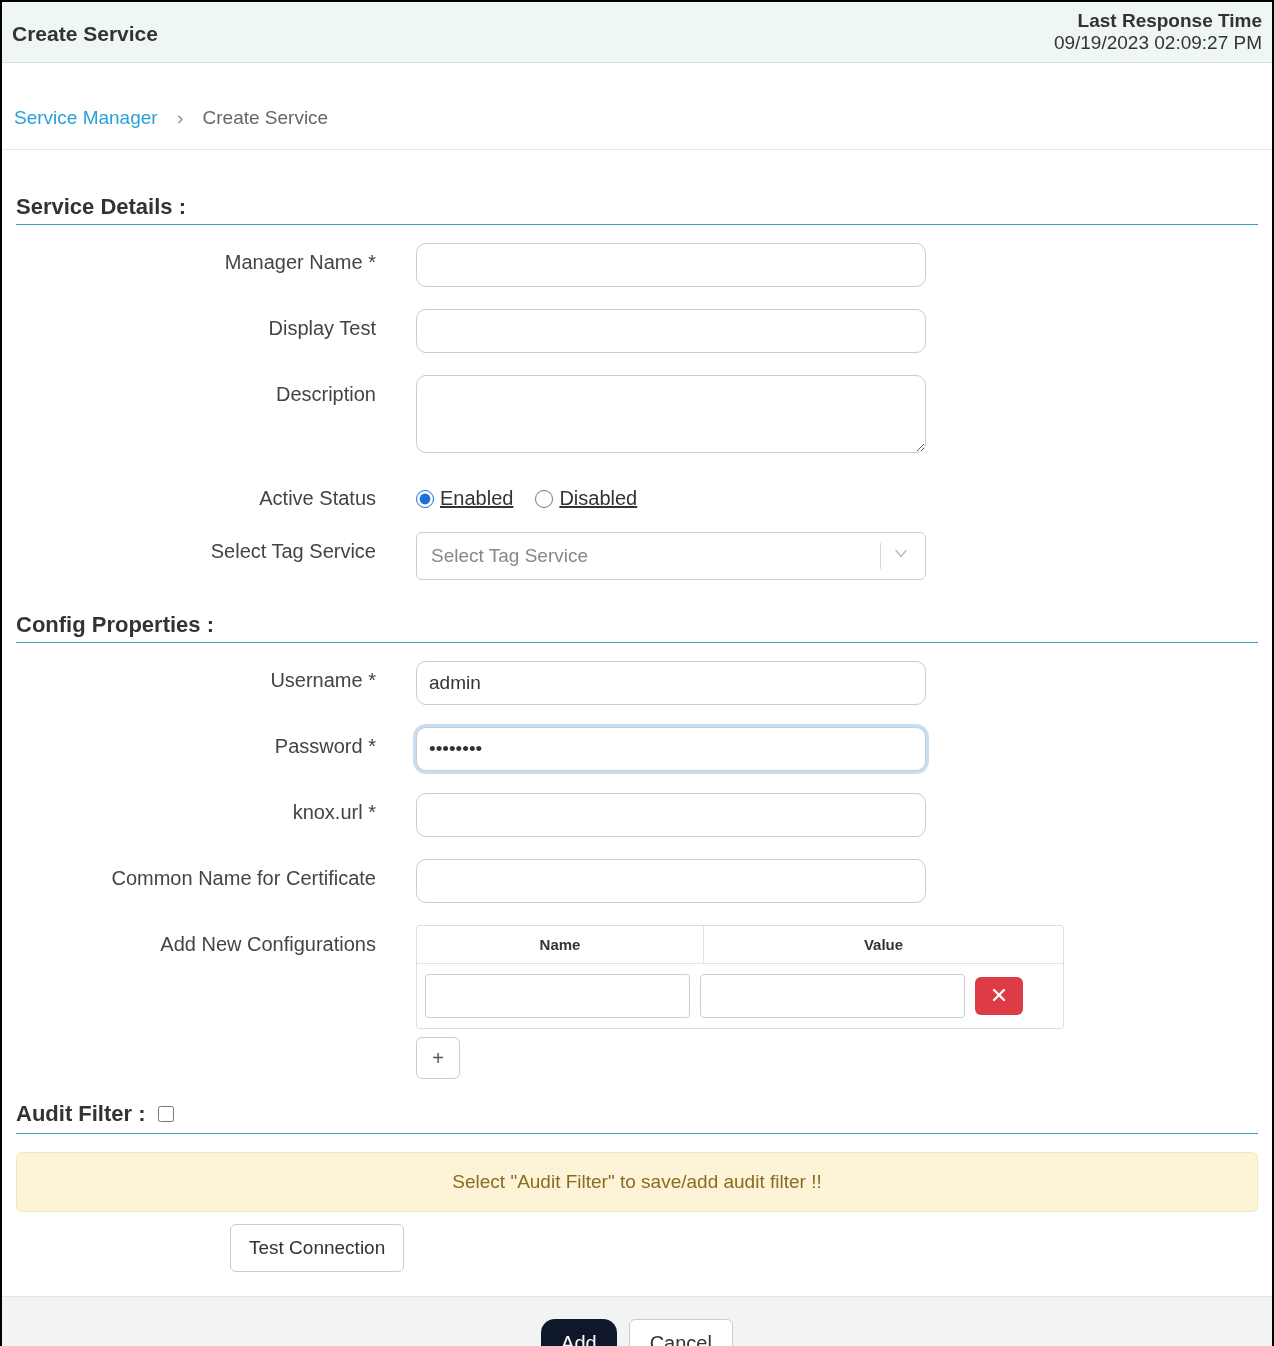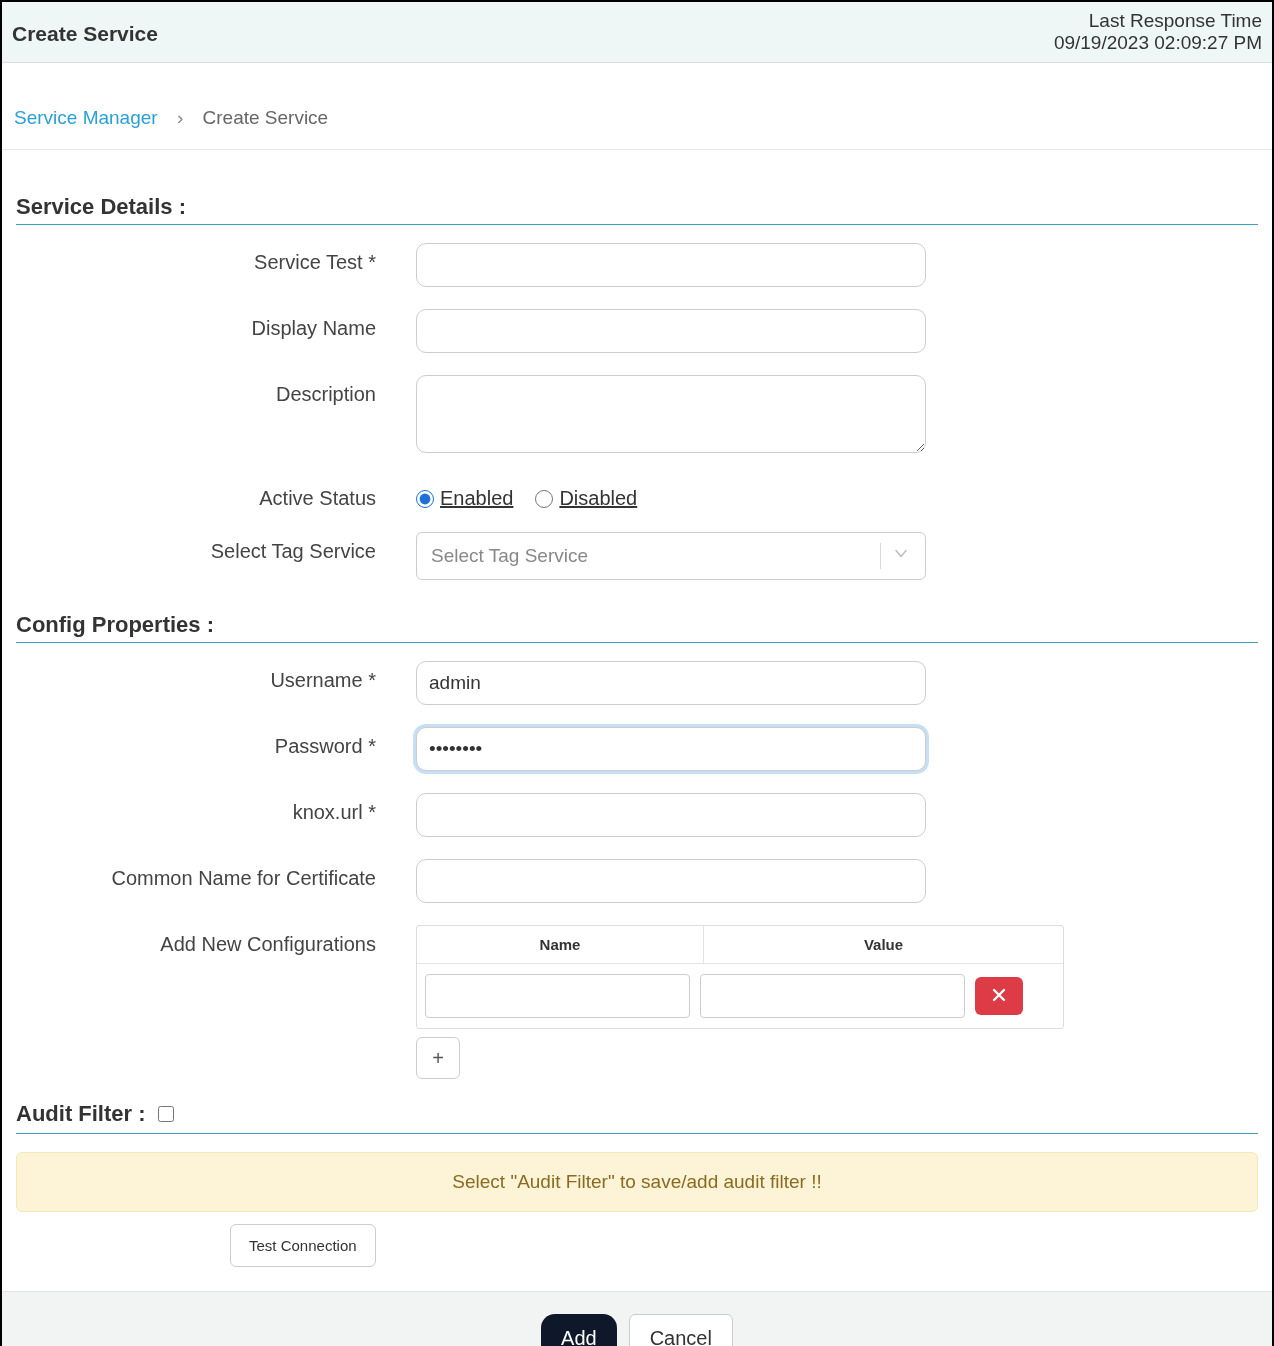--- a/index.html
+++ b/index.html
@@ -4,21 +4,21 @@
 <style>
   * { box-sizing: border-box; }
   html, body { margin:0; padding:0; font-family: -apple-system, "Helvetica Neue", Arial, sans-serif; color:#333; }
   body { background:#fff; }
   .outer { border:2px solid #000; width:1274px; min-height:1346px; display:flex; flex-direction:column;gap:24px; }
 
   
   .headerbar { background:#eef6f6; border-bottom:1px solid #ddd; padding:8px 10px; display:flex; justify-content:space-between; align-items:flex-start; }
   .headerbar .title { font-weight:700; font-size:21px; color:#333; padding-top:12px; }
   .lastresp { text-align:right; font-size:19px; color:#333; }
-  .lastresp .lbl { font-weight:400; }
+  .lastresp .lbl { font-weight:700; }
 
   
   .breadcrumb { padding:20px 12px; font-size:19px; border-bottom:1px solid #e8e8e8; }
   .breadcrumb a { color:#2aa1d6; text-decoration:none; }
   .breadcrumb .sep { color:#888; padding:0 14px; }
   .breadcrumb .cur { color:#666; }
 
   .content { padding:20px 14px 0 14px; flex:1; }
 
   .section-title { font-weight:700; font-size:22px; color:#333; margin-bottom:4px; }
@@ -56,21 +56,21 @@
 
   .addbtn { margin-top:8px; border:1px solid #ccc; border-radius:6px; background:#fff; width:44px; height:42px; font-size:20px; line-height:1; cursor:pointer; color:#555; }
 
   .audit-row { display:flex; align-items:center; gap:8px; }
   .audit-row .section-title { margin-bottom:0; }
   .audit-row input[type=checkbox]{ width:16px; height:16px; }
 
   .alert { background:#fdf4d8; border:1px solid #f5e7b6; border-radius:6px; color:#8a6b1f; text-align:center; padding:18px 10px; font-size:19px; margin:18px 0 12px 0; }
 
   .testrow { display:flex; }
-  .testrow .btn-outline { margin-left:214px; background:#fff; border:1px solid #ccc; border-radius:6px; padding:12px 18px; font-size:15px; color:#333; cursor:pointer; }
+  .testrow .btn-outline { margin-left:214px; background:#fff; border:1px solid #ccc; border-radius:6px; padding:12px 18px; font-size:19px; color:#333; cursor:pointer; }
 
   .footer { background:#f2f3f3; border-top:1px solid #e5e5e5; padding:22px 10px 34px; display:flex; justify-content:center; gap:12px; margin-top:auto; }
   .btn-primary { background:#0f172a; color:#fff; border:none; border-radius:14px; padding:12px 20px; font-size:20px; cursor:pointer; }
   .btn-default { background:#fff; color:#333; border:1px solid #ccc; border-radius:6px; padding:12px 20px; font-size:20px; cursor:pointer; }
 </style>
 </head>
 <body>
 
 <div class="outer">
 
@@ -87,28 +87,28 @@
     <span class="sep">›</span>
     <span class="cur">Create Service</span>
   </div>
 
   <div class="content">
 
     <div class="section-title">Service Details :</div>
     <hr class="section-rule">
 
     <div class="form-row">
-      <div class="form-label">Service Test *</div>
-      <div class="form-ctrl">
-        <input type="text" class="txt" value="" style="">
-      </div>
-    </div>
-
-    <div class="form-row">
-      <div class="form-label">Display Name</div>
+      <div class="form-label">Manager Name *</div>
+      <div class="form-ctrl">
+        <input type="text" class="txt" value="" style="">
+      </div>
+    </div>
+
+    <div class="form-row">
+      <div class="form-label">Display Test</div>
       <div class="form-ctrl">
         <input type="text" class="txt" value="" style="">
       </div>
     </div>
 
     <div class="form-row">
       <div class="form-label">Description</div>
       <div class="form-ctrl">
         <textarea class="txt" style=""></textarea>
       </div>

